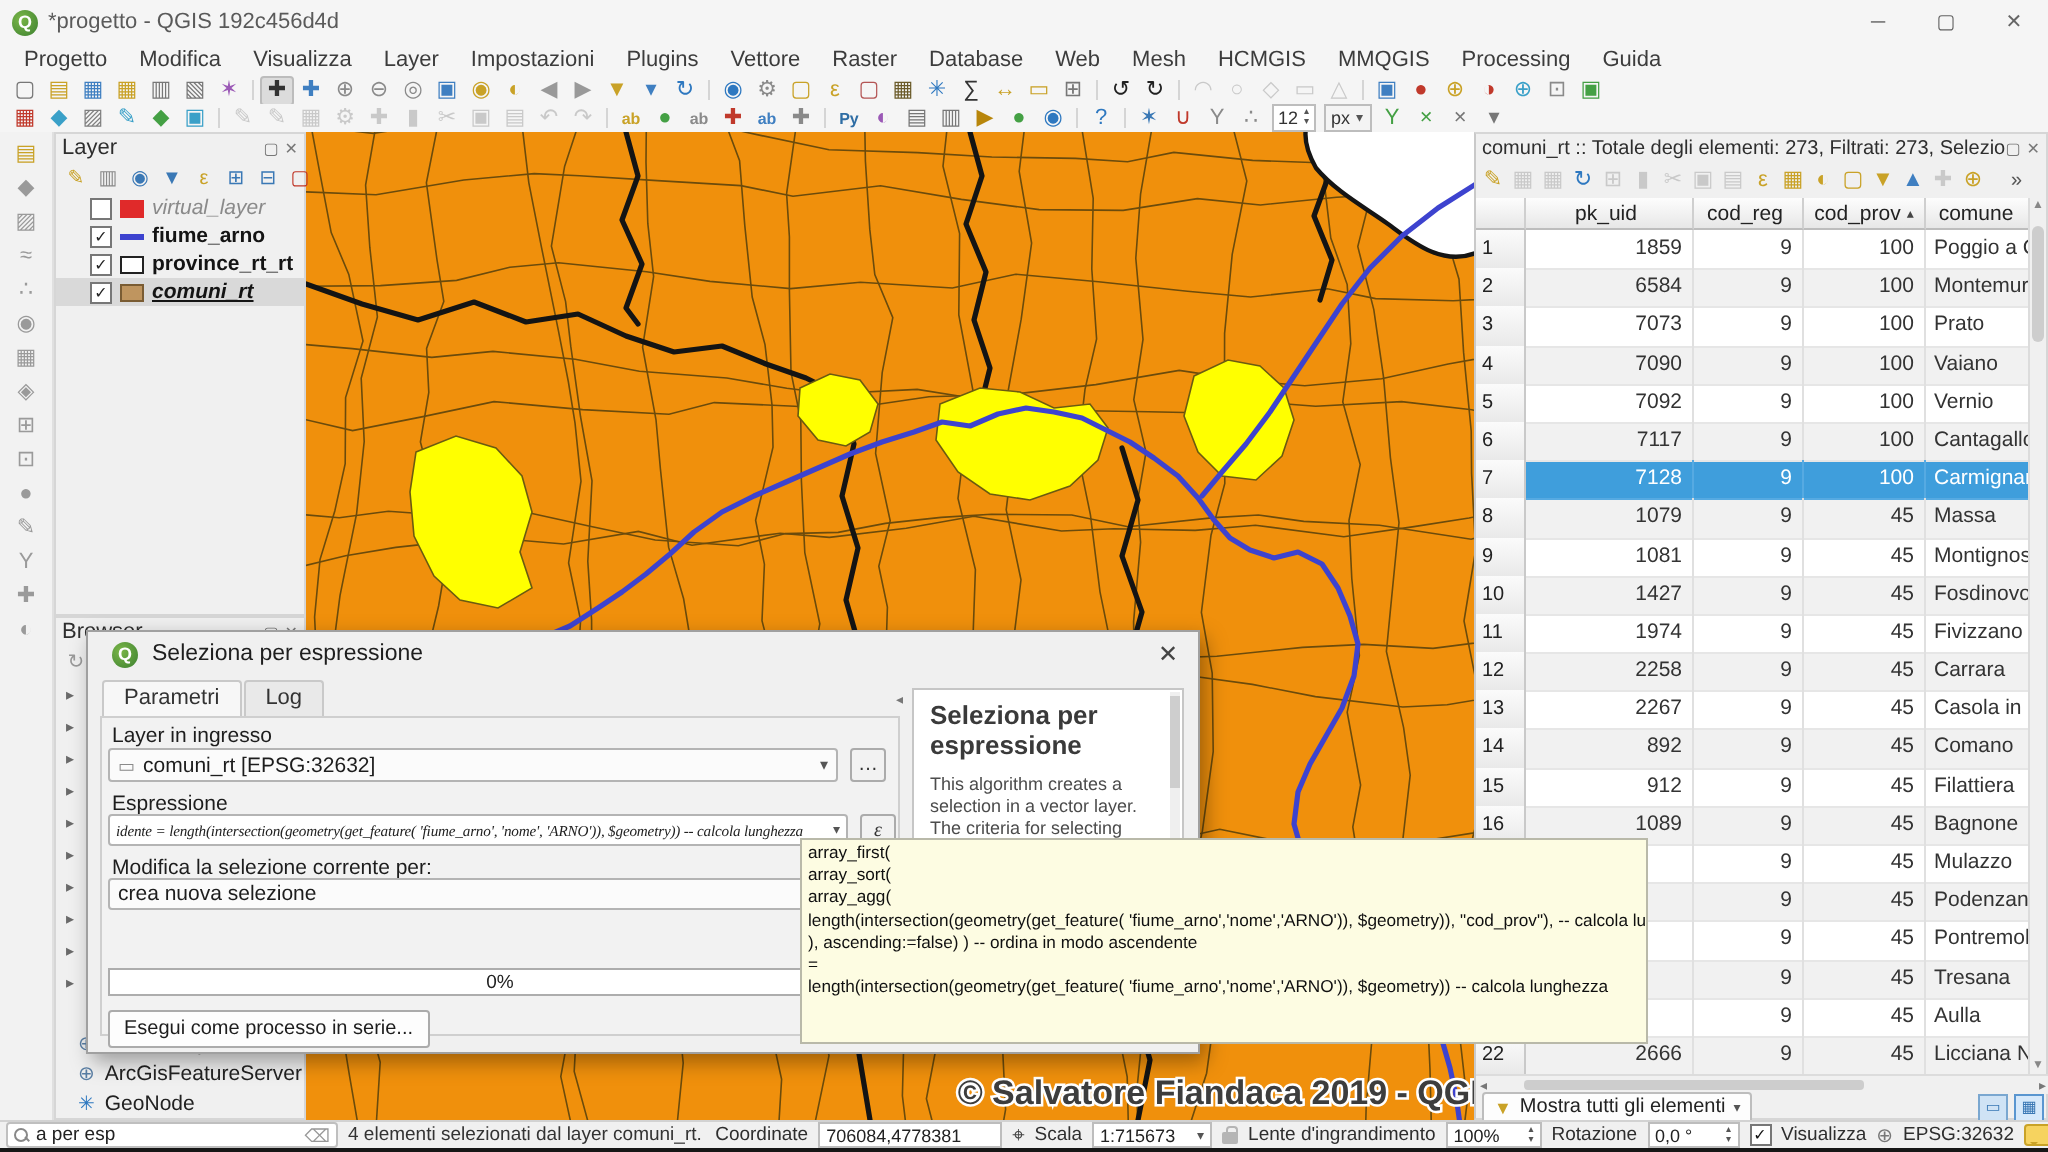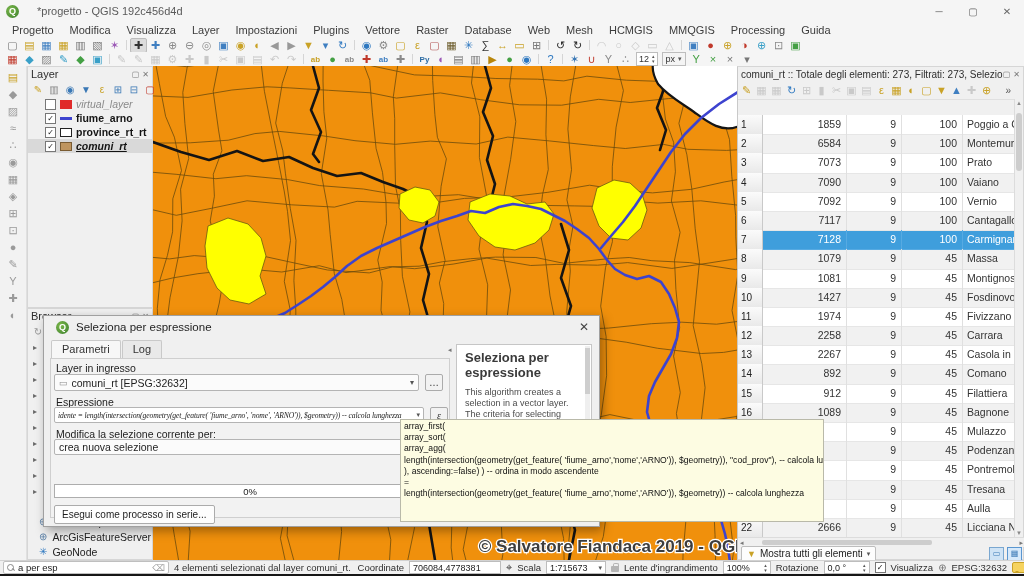--- a/index.html
+++ b/index.html
@@ -1,21 +1,21 @@
 <!DOCTYPE html>
 <html><head>
 <meta charset="utf-8">
 <style>
   html,body{margin:0;padding:0;background:#444;}
   #root{position:relative;width:1024px;height:576px;background:#f0f0f0;font-family:"Liberation Sans",sans-serif;overflow:hidden;font-size:11px;color:#333;}
   .abs{position:absolute;}
   
   #titlebar{left:0;top:0;width:1024px;height:22px;display:flex;align-items:center;background:#f5f5f5;border-bottom:1px solid #e2e2e2;}
   .qlogo{width:13px;height:13px;border-radius:50%;background:radial-gradient(circle at 35% 35%,#7ab648,#3c8030);color:#fff;font-weight:bold;font-size:9px;display:flex;align-items:center;justify-content:center;margin:0 5px 0 6px;flex:0 0 auto;}
-  #win-title{font-size:11px;color:#5a5a5a;margin-left:13px;}
+  #win-title{font-size:11px;color:#5a5a5a;}
   #win-controls{margin-left:auto;display:flex;height:100%;}
   .winbtn{width:34px;display:flex;align-items:center;justify-content:center;color:#666;font-size:10px;}
   
   #menubar{left:0;top:22px;width:1024px;height:16px;display:flex;align-items:center;padding-left:4px;background:#f5f5f5;}
   .menu-item{padding:0 8px;font-size:11px;color:#3c3c3c;white-space:nowrap;}
   
   #toolbars{left:0;top:38px;width:1024px;height:28px;background:#f5f5f5;border-bottom:1px solid #dcdcdc;}
   .trow{display:flex;align-items:center;height:14px;padding-left:4px;overflow:hidden;white-space:nowrap;}
   .ticon{width:17px;text-align:center;font-size:11px;line-height:13px;flex:0 0 auto;}
   .ticon.small-txt{font-size:8px;font-weight:bold;text-align:center;}
@@ -484,20 +484,36 @@
           <span class="ticon" style="color: rgb(201, 162, 39);">▦</span>
           <span class="ticon" style="color: rgb(201, 162, 39);">◐</span>
           <span class="ticon" style="color: rgb(201, 162, 39);">▢</span>
           <span class="ticon" style="color: rgb(201, 162, 39);">▼</span>
           <span class="ticon" style="color: rgb(63, 127, 193);">▲</span>
           <span class="ticon" style="color: rgb(201, 201, 201);">✚</span>
           <span class="ticon" style="color: rgb(201, 162, 39);">⊕</span>
         </span>
       <span id="attr-overflow">»</span>
     </div>
+    <div id="colheader">
+      <div class="hcell"></div>
+      <div style="display:contents"><div class="hcell">
+          <span>pk_uid</span>
+          <span class="hsort"></span>
+        </div><div class="hcell">
+          <span>cod_reg</span>
+          <span class="hsort"></span>
+        </div><div class="hcell">
+          <span>cod_prov</span>
+          <span class="hsort">▴</span>
+        </div><div class="hcell">
+          <span>comune</span>
+          <span class="hsort"></span>
+        </div></div>
+    </div>
     <div id="tbody">
         <div class="trw">
         <span class="rn">1</span>
         <span class="cell num">1859</span>
         <span class="cell num">9</span>
         <span class="cell num">100</span>
         <span class="cell txt">Poggio a Caiano</span>
       </div>
         <div class="trw">
         <span class="rn">2</span>

